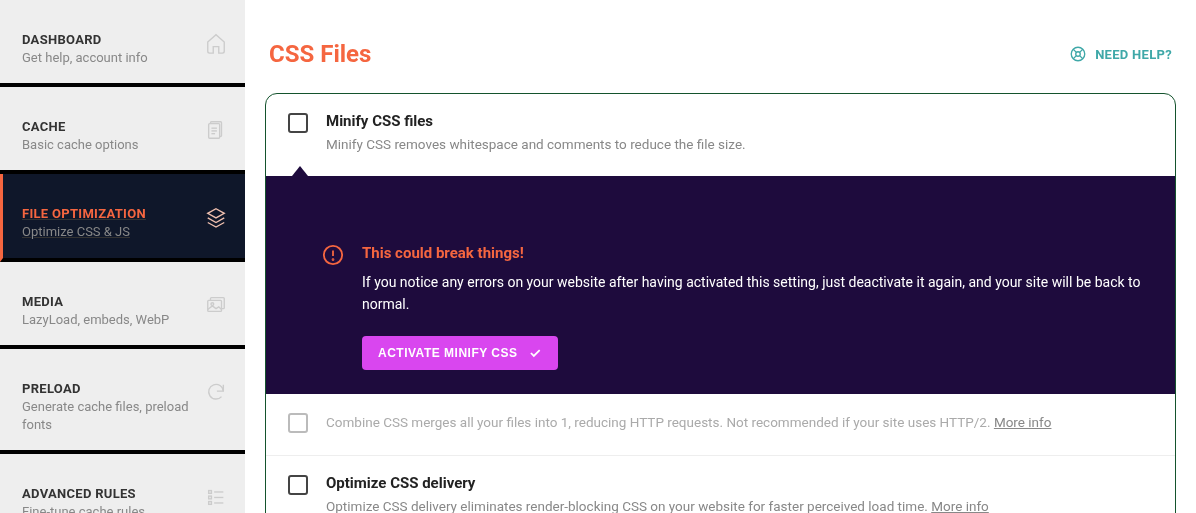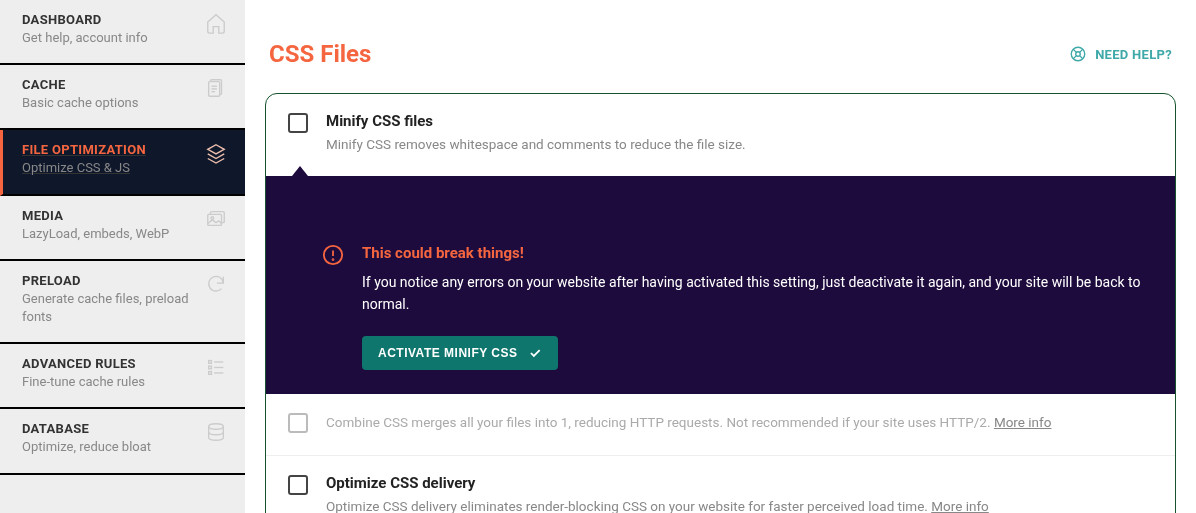--- a/index.html
+++ b/index.html
@@ -1,19 +1,19 @@
 <!DOCTYPE html>
 <html><head>
 <meta charset="utf-8">
 <style>
 * { box-sizing: border-box; margin: 0; padding: 0; }
 body { font-family: -apple-system, BlinkMacSystemFont, "Segoe UI", Roboto, sans-serif; background: #f0f0f0; font-size: 14px; color: #333; }
 .container { display: flex; width: 1196px; min-height: 513px; }
 .sidebar { width: 245px; background: #eeeeee; }
-.sidebar-item { display: flex; align-items: flex-start; justify-content: space-between; padding: 12px 18px 16px 22px; border-bottom: 2px solid #000000; cursor: pointer; position: relative; }
+.sidebar-item { display: flex; align-items: flex-start; justify-content: space-between; padding: 32px 18px 16px 22px; border-bottom: 4px solid #000000; cursor: pointer; position: relative; }
 .sidebar-item.active { background: #0f172a; border-left: 3px solid #f56640; padding-left: 19px; text-decoration: underline; }
 .sidebar-item .text { flex: 1; }
 .sidebar-item .title { font-weight: 700; font-size: 13px; letter-spacing: 0.3px; color: #333; text-transform: uppercase; margin-bottom: 2px; }
 .sidebar-item.active .title { color: #f56640; }
 .sidebar-item .subtitle { font-size: 13px; color: #888; line-height: 1.4; }
 .sidebar-item .icon { width: 22px; height: 22px; color: #ccc; flex-shrink: 0; margin-left: 8px; display: flex; align-items: center; justify-content: center; }
 .sidebar-item.active .icon { color: #f0c0af; }
 .main { flex: 1; background: #fff; padding: 40px 20px 20px 20px; }
 .page-header { display: flex; justify-content: space-between; align-items: center; margin-bottom: 25px; padding: 0 4px; }
 .page-title { color: #f56640; font-size: 24px; font-weight: 700; }
@@ -31,21 +31,21 @@
 .setting-title .hint { font-weight: 400; font-style: italic; color: #888; }
 .setting-desc { font-size: 13.5px; color: #888; line-height: 1.5; }
 .setting-desc .more { color: #888; text-decoration: underline; cursor: pointer; }
 .warning { background: #1e0b3d; color: #fff; padding: 24px 22px 24px 56px; position: relative; }
 .warning::before { content: ""; position: absolute; top: -10px; left: 26px; border-left: 8px solid transparent; border-right: 8px solid transparent; border-bottom: 10px solid #1e0b3d; }
 .warning-row { display: flex; align-items: flex-start; gap: 18px; margin-top: 44px; }
 .warning-icon { color: #f56640; width: 22px; height: 22px; flex-shrink: 0; }
 .warning-body { flex: 1; }
 .warning-title { color: #f56640; font-weight: 700; font-size: 15px; margin-bottom: 10px; }
 .warning-desc { font-size: 14px; line-height: 1.55; margin-bottom: 20px; color: #fff; }
-.activate-btn { background: #0f766e; color: #fff; border: none; border-radius: 4px; padding: 10px 16px; font-size: 12px; font-weight: 700; letter-spacing: 0.5px; cursor: pointer; display: inline-flex; align-items: center; gap: 10px; text-transform: uppercase; }
+.activate-btn { background: #d946ef; color: #fff; border: none; border-radius: 4px; padding: 10px 16px; font-size: 12px; font-weight: 700; letter-spacing: 0.5px; cursor: pointer; display: inline-flex; align-items: center; gap: 10px; text-transform: uppercase; }
 .activate-btn svg { width: 14px; height: 14px; }
 </style>
 </head>
 <body>
 
 <div class="container">
   <div class="sidebar">
 
     <div class="sidebar-item">
       <div class="text">

